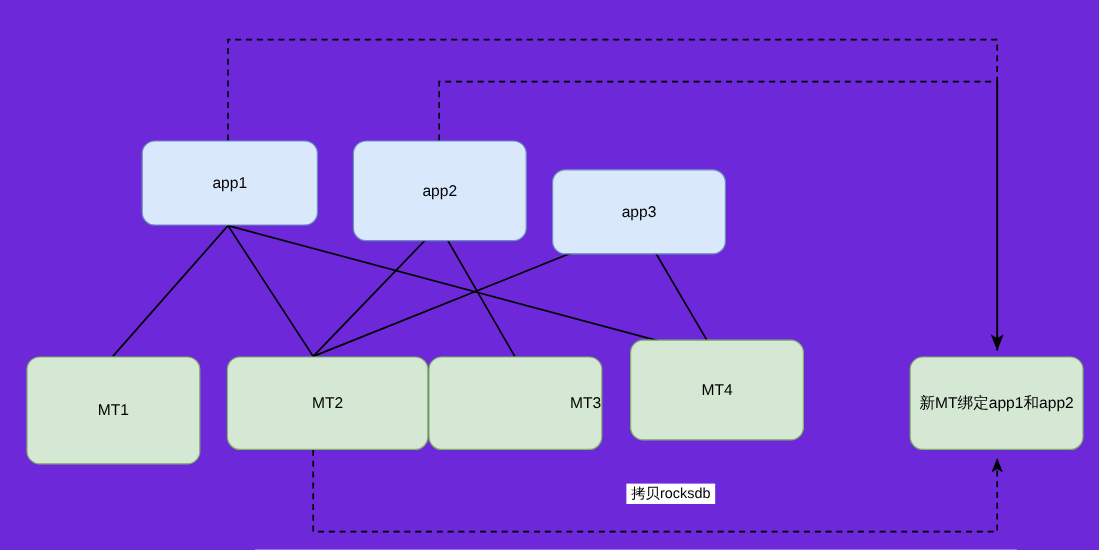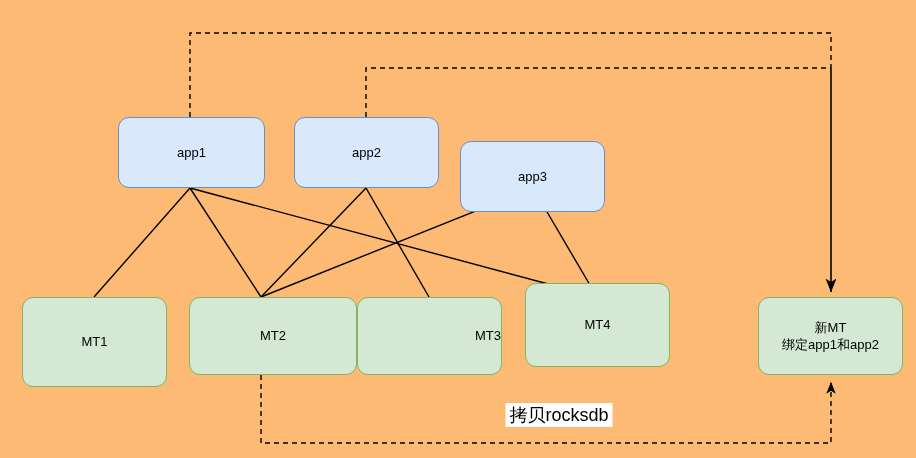--- a/index.html
+++ b/index.html
@@ -10,21 +10,21 @@
   body {
     font-family: "Liberation Sans", "DejaVu Sans", sans-serif;
     width: 916px;
     height: 458px;
     overflow: hidden;
   }
   #canvas {
     position: relative;
     width: 916px;
     height: 458px;
-    background: #fdba74;
+    background: #6d28d9;
   }
   #edges {
     position: absolute;
     left: 0;
     top: 0;
     width: 916px;
     height: 458px;
   }
   .node {
     position: absolute;
@@ -42,21 +42,21 @@
   .node.app {
     background: #dae8fc;
     border: 1px solid #6c8ebf;
   }
   .node.mt {
     background: #d5e8d4;
     border: 1px solid #82b366;
   }
   .edge-label {
     position: absolute;
-    font-size: 18px;
+    font-size: 12px;
     color: #000000;
     background: #ffffff;
     padding: 0 4px;
     white-space: nowrap;
     z-index: 4;
   }
 </style>
 </head>
 <body>
 
@@ -85,40 +85,40 @@
     </g>
 
     <path d="M831,68 L831,292" stroke="#000000" stroke-width="1.6" fill="none" marker-end="url(#arrowhead)"></path>
 
     <path d="M261,375 L261,443 L831,443 L831,382" stroke="#000000" stroke-width="1.4" fill="none" stroke-dasharray="5,4" marker-end="url(#arrowhead)"></path>
   </svg>
 
   <div class="node app" style="left:118px; top:117px; width:147px; height:71px;">
     <span>app1</span>
   </div>
-  <div class="node app" style="left:294px; top:117px; width:145px; height:71px;">
+  <div class="node app" style="left:294px; top:117px; width:145px; height:84px;">
     <span>app2</span>
   </div>
   <div class="node app" style="left:460px; top:117px; width:145px; height:71px;margin-top:24px;">
     <span>app3</span>
   </div>
 
   <div class="node mt" style="left:22px; top:297px; width:145px; height:90px;">
     <span>MT1</span>
   </div>
   <div class="node mt" style="left:189px; top:297px; width:168px; height:78px;">
     <span>MT2</span>
   </div>
   <div class="node mt" style="left:357px; top:297px; width:145px; height:78px;justify-content:flex-end;">
     <span>MT3</span>
   </div>
   <div class="node mt" style="left:525px; top:283px; width:145px; height:84px;">
     <span>MT4</span>
   </div>
 
-  <div class="node mt" style="left:758px; top:297px; width:145px; height:78px; flex-direction:column;">
+  <div class="node mt" style="left:758px; top:297px; width:145px; height:78px; flex-direction:row;">
     <span>新MT</span>
     <span>绑定app1和app2</span>
   </div>
 
   <div class="edge-label" style="left:559px; top:403px; transform:translateX(-50%);">拷贝rocksdb</div>
 
 </div>
 
 </body></html>

